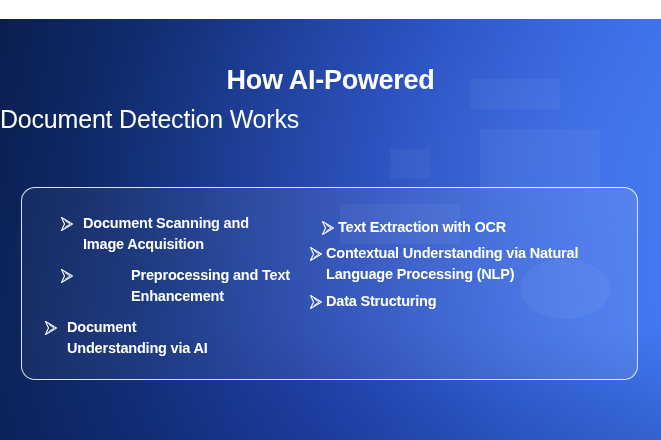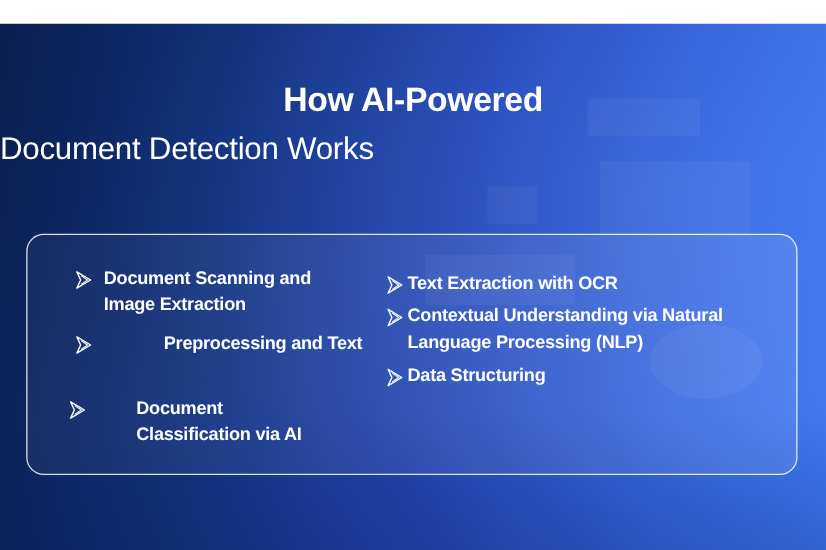--- a/index.html
+++ b/index.html
@@ -61,46 +61,47 @@
 
   <div class="card">
 
     <div class="item col-left" style="left:38px;top:25px;">
       <svg class="icon" viewBox="0 0 14 16">
         <path d="M1.5 1.5 L12.5 8 L1.5 14.5 L4.5 8 Z" fill="none" stroke="#ffffff" stroke-width="1.1" stroke-linejoin="round"></path>
         <path d="M4.8 4.5 L10 8 L4.8 11.5" fill="none" stroke="#ffffff" stroke-width="0.9"></path>
       </svg>
       <div>
         <div>Document Scanning and</div>
-        <div>Image Extraction</div>
+        <div>Image Acquisition</div>
       </div>
     </div>
 
     <div class="item col-left" style="left:38px;top:77px;gap:48px;">
       <svg class="icon" viewBox="0 0 14 16">
         <path d="M1.5 1.5 L12.5 8 L1.5 14.5 L4.5 8 Z" fill="none" stroke="#ffffff" stroke-width="1.1" stroke-linejoin="round"></path>
         <path d="M4.8 4.5 L10 8 L4.8 11.5" fill="none" stroke="#ffffff" stroke-width="0.9"></path>
       </svg>
       <div>
         <div>Preprocessing and Text</div>
+        <div>Enhancement</div>
       </div>
     </div>
 
-    <div class="item col-left" style="left:33px;top:129px;gap:31px;">
+    <div class="item col-left" style="left:22px;top:129px;">
       <svg class="icon" viewBox="0 0 14 16">
         <path d="M1.5 1.5 L12.5 8 L1.5 14.5 L4.5 8 Z" fill="none" stroke="#ffffff" stroke-width="1.1" stroke-linejoin="round"></path>
         <path d="M4.8 4.5 L10 8 L4.8 11.5" fill="none" stroke="#ffffff" stroke-width="0.9"></path>
       </svg>
       <div>
         <div>Document</div>
-        <div>Classification via AI</div>
+        <div>Understanding via AI</div>
       </div>
     </div>
 
-    <div class="item col-right" style="left:287px;top:29px;">
+    <div class="item col-right" style="left:299px;top:29px;">
       <svg class="icon" viewBox="0 0 14 16">
         <path d="M1.5 1.5 L12.5 8 L1.5 14.5 L4.5 8 Z" fill="none" stroke="#ffffff" stroke-width="1.1" stroke-linejoin="round"></path>
         <path d="M4.8 4.5 L10 8 L4.8 11.5" fill="none" stroke="#ffffff" stroke-width="0.9"></path>
       </svg>
       <div>
         <div>Text Extraction with OCR</div>
       </div>
     </div>
 
     <div class="item col-right" style="left:287px;top:103px;">

